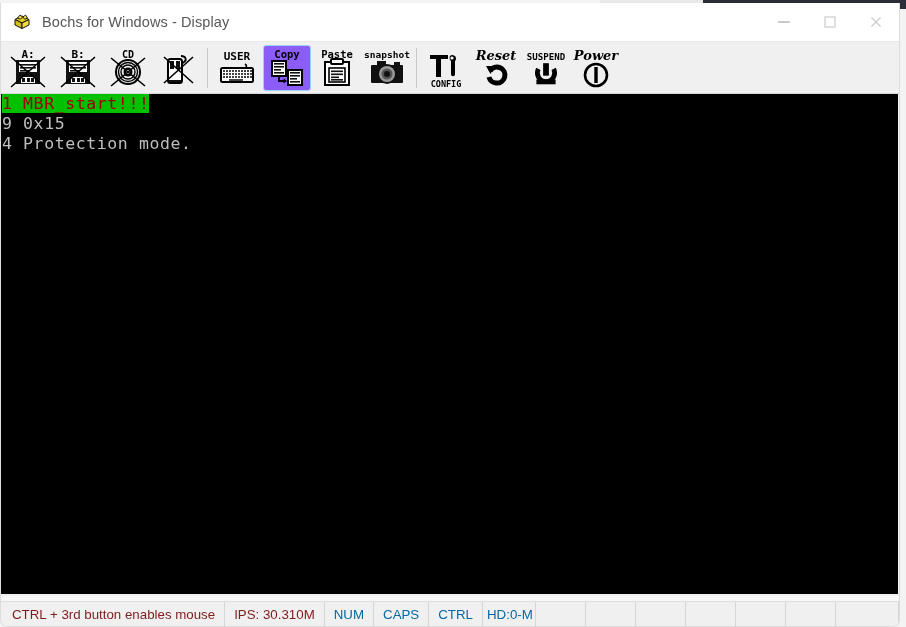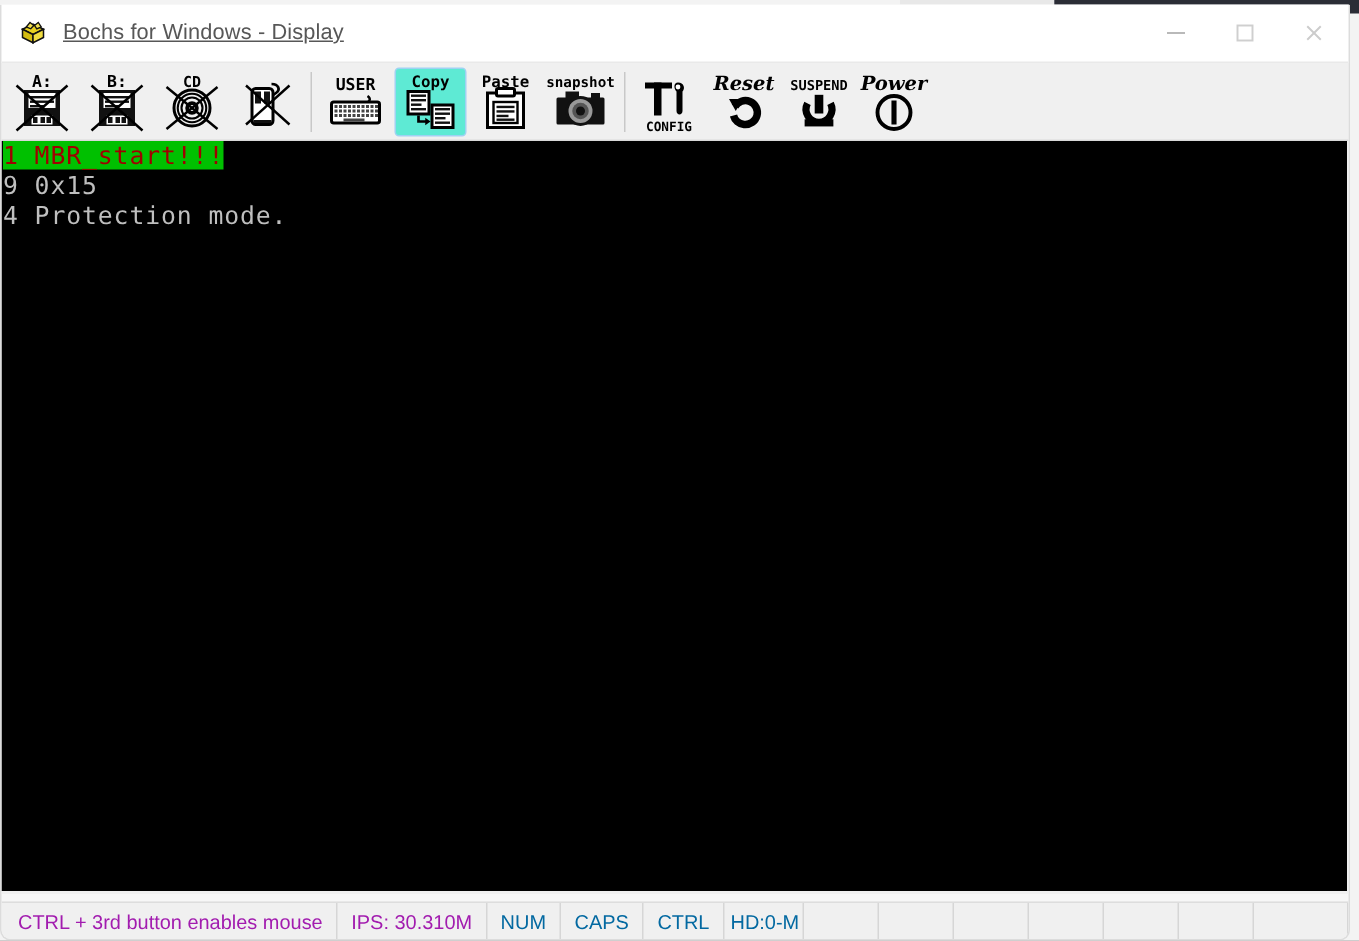--- a/index.html
+++ b/index.html
@@ -78,21 +78,20 @@
     margin-left: 11px;
     margin-right: 10px;
     flex: none;
     display: block;
   }
   .title-text {
     font-size: 14.5px;
     color: #575757;
     letter-spacing: 0.1px;
     white-space: nowrap;
-    text-decoration: underline;
   }
   .win-controls {
     position: absolute;
     right: 0;
     top: 0;
     height: 37px;
     display: flex;
   }
   .win-btn {
     width: 46px;
@@ -119,21 +118,21 @@
     margin: 0 1px;
     display: flex;
     align-items: center;
     justify-content: center;
     border: 1px solid transparent;
     border-radius: 3px;
     box-sizing: border-box;
     background: transparent;
   }
   .tool-btn.hover {
-    background: #5eead4;
+    background: #8b5cf6;
     border-color: #9ed2f2;
   }
   .tool-btn svg { display: block; }
   .tool-sep {
     width: 1px;
     height: 40px;
     background: #c8c8c8;
     margin: 0 4px;
     flex: none;
   }
@@ -178,21 +177,21 @@
     align-items: stretch;
     font-size: 13.3px;
     box-sizing: border-box;
   }
   .status-cell {
     display: flex;
     align-items: center;
     justify-content: center;
     padding: 0 9px;
     border-right: 1px solid #d6d6d6;
-    color: #a21caf;
+    color: #7f1d1d;
     white-space: nowrap;
     overflow: hidden;
     box-sizing: border-box;
   }
   .status-cell.first {
     justify-content: flex-start;
     padding-left: 11px;
   }
   .status-cell.dim { color: #0369a1; }
   .status-cell.clip { width: 53px; padding: 0 0 0 4px; justify-content: flex-start; }

